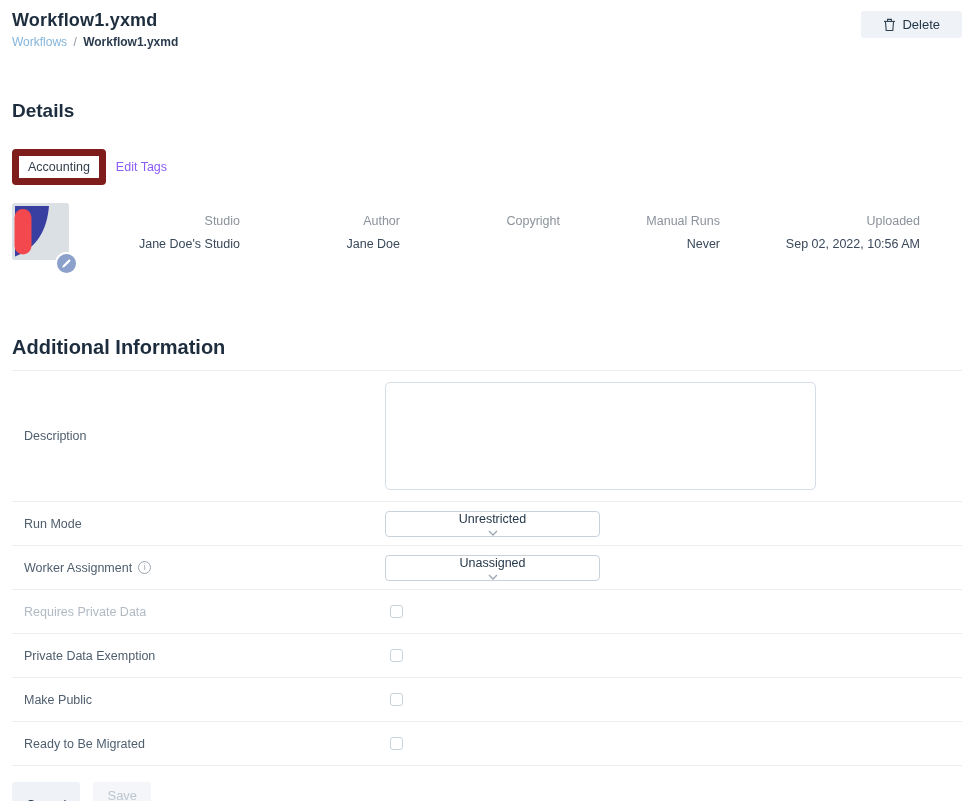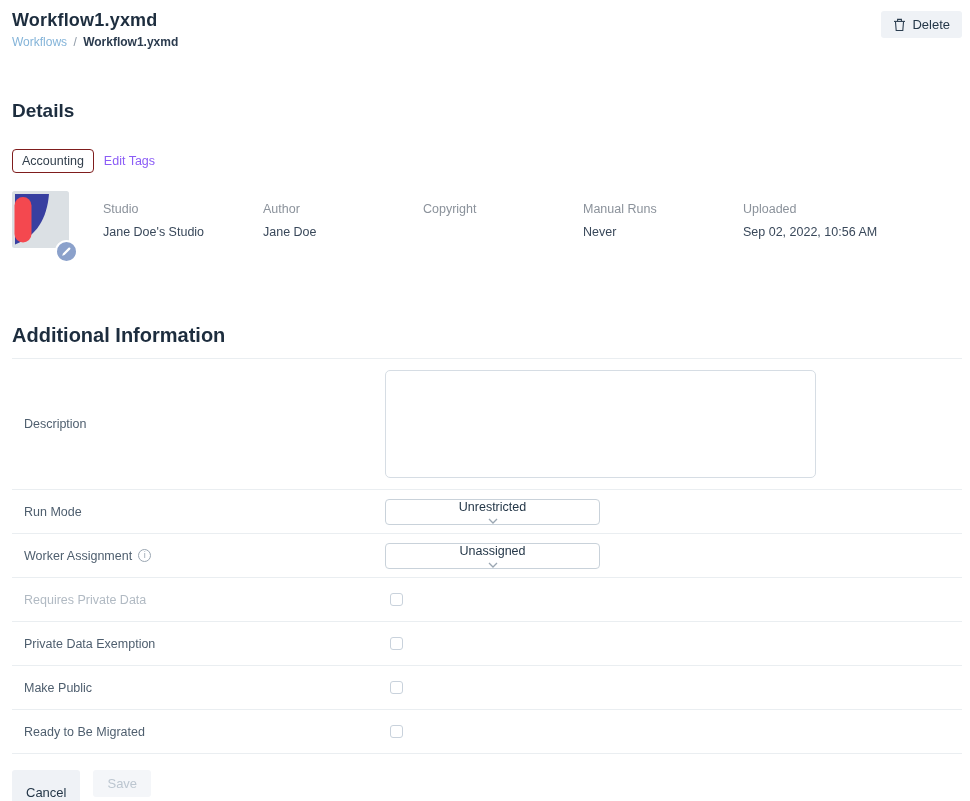--- a/index.html
+++ b/index.html
@@ -16,45 +16,45 @@
   .page-title { font-size: 18px; font-weight: bold; color: #1d2d3e; letter-spacing: .2px; }
   .breadcrumb { margin-top: 4px; font-size: 12px; }
   .breadcrumb a { color: #84b4d9; text-decoration: none; cursor: pointer; }
   .breadcrumb .sep { color: #8d99a6; margin: 0 3px; }
   .breadcrumb .crumb-current { color: #2b3b4e; font-weight: 700; }
 
   .btn {
     display: inline-flex; align-items: center; gap: 6px;
     border: none; border-radius: 3px; cursor: pointer;
     font-family: inherit; font-size: 13px; color: #243748;
-    background: #eff2f6; padding: 5px 12px; height: 27px;
+    background: #eff2f6; padding: 5px 22px; height: 27px;
   }
   .delete-btn { margin-top: 1px; }
   .trash-ic { display: inline-flex; }
 
   
   .section-heading { font-size: 19px; font-weight: bold; color: #1d2d3e; }
   .details-heading { margin-top: 51px; }
 
   .tags-row { margin-top: 27px; display: flex; align-items: center; gap: 10px; }
   .chip {
-    display: inline-block; border: 1px solid #7f1d1d; border-radius: 4px;
+    display: inline-block; border: 7px solid #7f1d1d; border-radius: 4px;
     padding: 4px 9px; font-size: 12.5px; color: #33404d; background: #fff; cursor: default;
   }
   .edit-tags { font-size: 12.5px; color: #8b5cf6; text-decoration: none; cursor: pointer; }
 
   .profile-row { margin-top: 18px; display: flex; align-items: flex-start; }
   .wf-icon-wrap { position: relative; width: 57px; height: 57px; flex: 0 0 auto; }
   .edit-badge {
     position: absolute; right: -9px; bottom: -15px;
     width: 23px; height: 23px; border-radius: 50%;
     background: #8ba1cb; border: 2px solid #ffffff;
     display: flex; align-items: center; justify-content: center; cursor: pointer;
   }
-  .meta { display: flex; margin-left: 34px; margin-top: 11px; }
+  .meta { display: flex; margin-left: 11px; margin-top: 11px; text-align: right; }
   .meta-col { width: 160px; }
   .meta-col.wide { width: 200px; }
   .meta-label { font-size: 12.5px; color: #8b929b; }
   .meta-value { font-size: 12.5px; color: #39485a; margin-top: 9px; min-height: 15px; }
 
   
   .additional-heading { margin-top: 76px; font-size: 20px; }
   .form { margin-top: 11px; border-top: 1px solid #eaeef1; }
   .form-row {
     display: flex; align-items: center;

